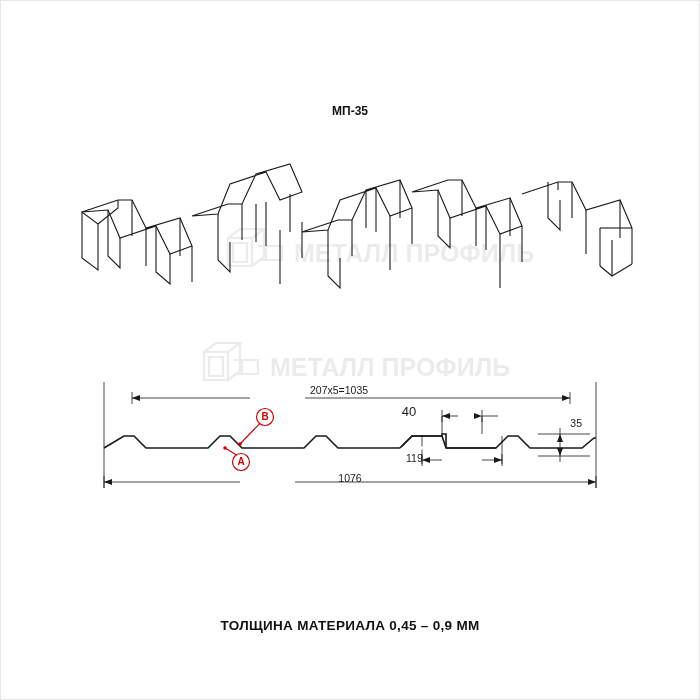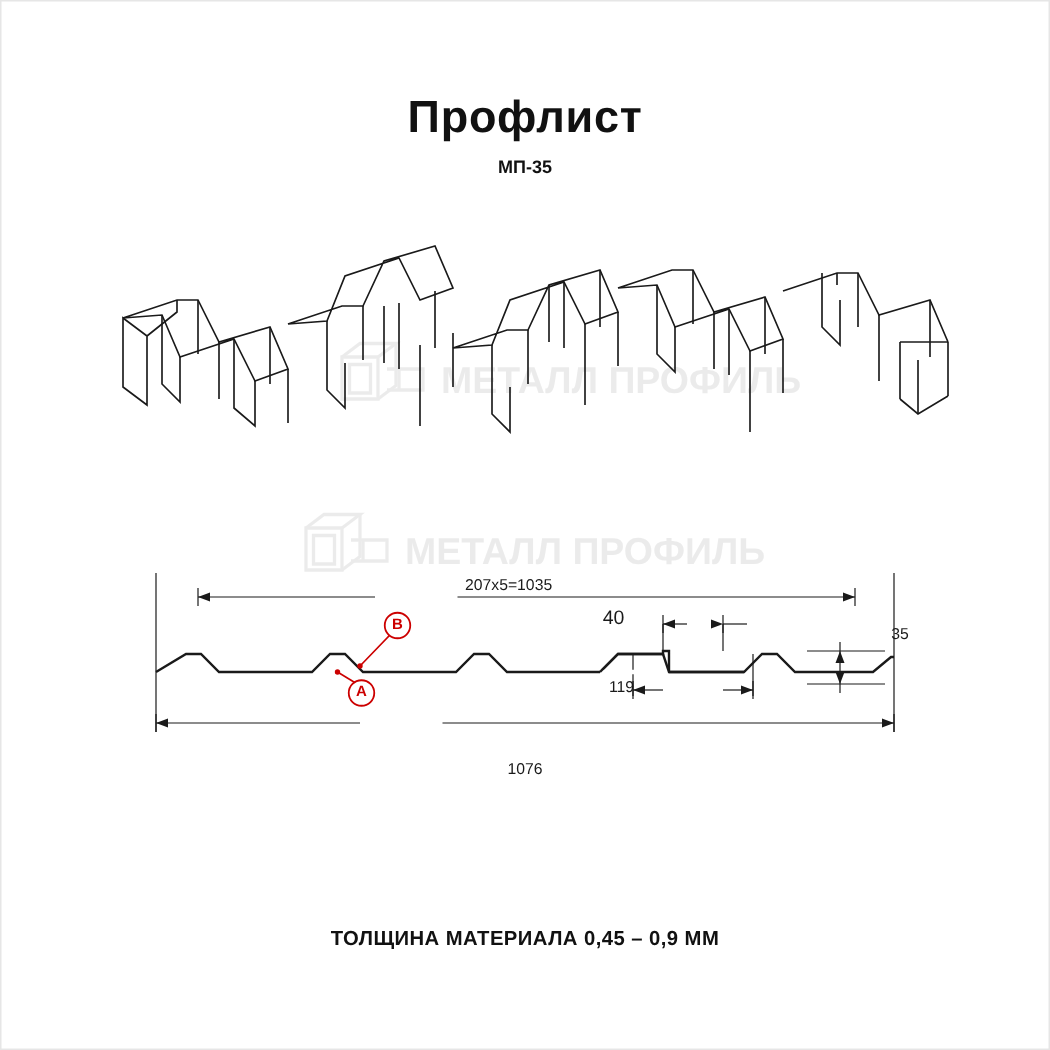--- a/index.html
+++ b/index.html
@@ -83,21 +83,20 @@
   .wm svg { display: block; }
   svg { overflow: visible; }
 </style>
 </head>
 <body>
 
 <div class="page">
 
   <div class="frame-border"></div>
 
-  <div class="title">Профлист</div>
   <div class="subtitle">МП-35</div>
 
   <div class="wm" style="left:222px; top:226px;">
     <svg width="290" height="48" viewBox="0 0 290 48">
       <g fill="none" stroke="#d9d9d9" stroke-width="2.2">
         <path d="M6 40 L6 12 L30 12 L30 40 Z"></path>
         <path d="M6 12 L18 3 L42 3 L30 12"></path>
         <path d="M30 40 L42 31 L42 3"></path>
         <path d="M11 36 L11 17 L25 17 L25 36 Z"></path>
         <path d="M36 20 L60 20 L60 34 L36 34"></path>
@@ -272,19 +271,19 @@
     </svg>
     <span style="position:absolute; left:0; top:0; width:20px; height:20px; line-height:20px; text-align:center; font-size:10px; font-weight:bold; color:#cc0000;">A</span>
   </div>
 
   <div style="position:absolute; left:310px; top:384px; width:100px; font-size:10.5px; color:#1a1a1a;">207х5=1035</div>
 
   <div style="position:absolute; left:394px; top:404px; width:30px; text-align:center; font-size:13px; color:#1a1a1a;">40</div>
 
   <div style="position:absolute; left:406px; top:452px; width:34px; text-align:left; font-size:10.5px; color:#1a1a1a;">119</div>
 
-  <div style="position:absolute; left:588px; top:417px; width:24px; text-align:center; font-size:10.5px; color:#1a1a1a;">35</div>
-
-  <div style="position:absolute; left:325px; top:472px; width:50px; text-align:center; font-size:10.5px; color:#1a1a1a;margin-top:35px;">1076</div>
+  <div style="position:absolute; left:558px; top:417px; width:24px; text-align:right; font-size:10.5px; color:#1a1a1a;">35</div>
+
+  <div style="position:absolute; left:325px; top:472px; width:50px; text-align:center; font-size:10.5px; color:#1a1a1a;">1076</div>
 
   <div class="footer">ТОЛЩИНА МАТЕРИАЛА 0,45 – 0,9 ММ</div>
 
 </div>
 
 </body></html>

